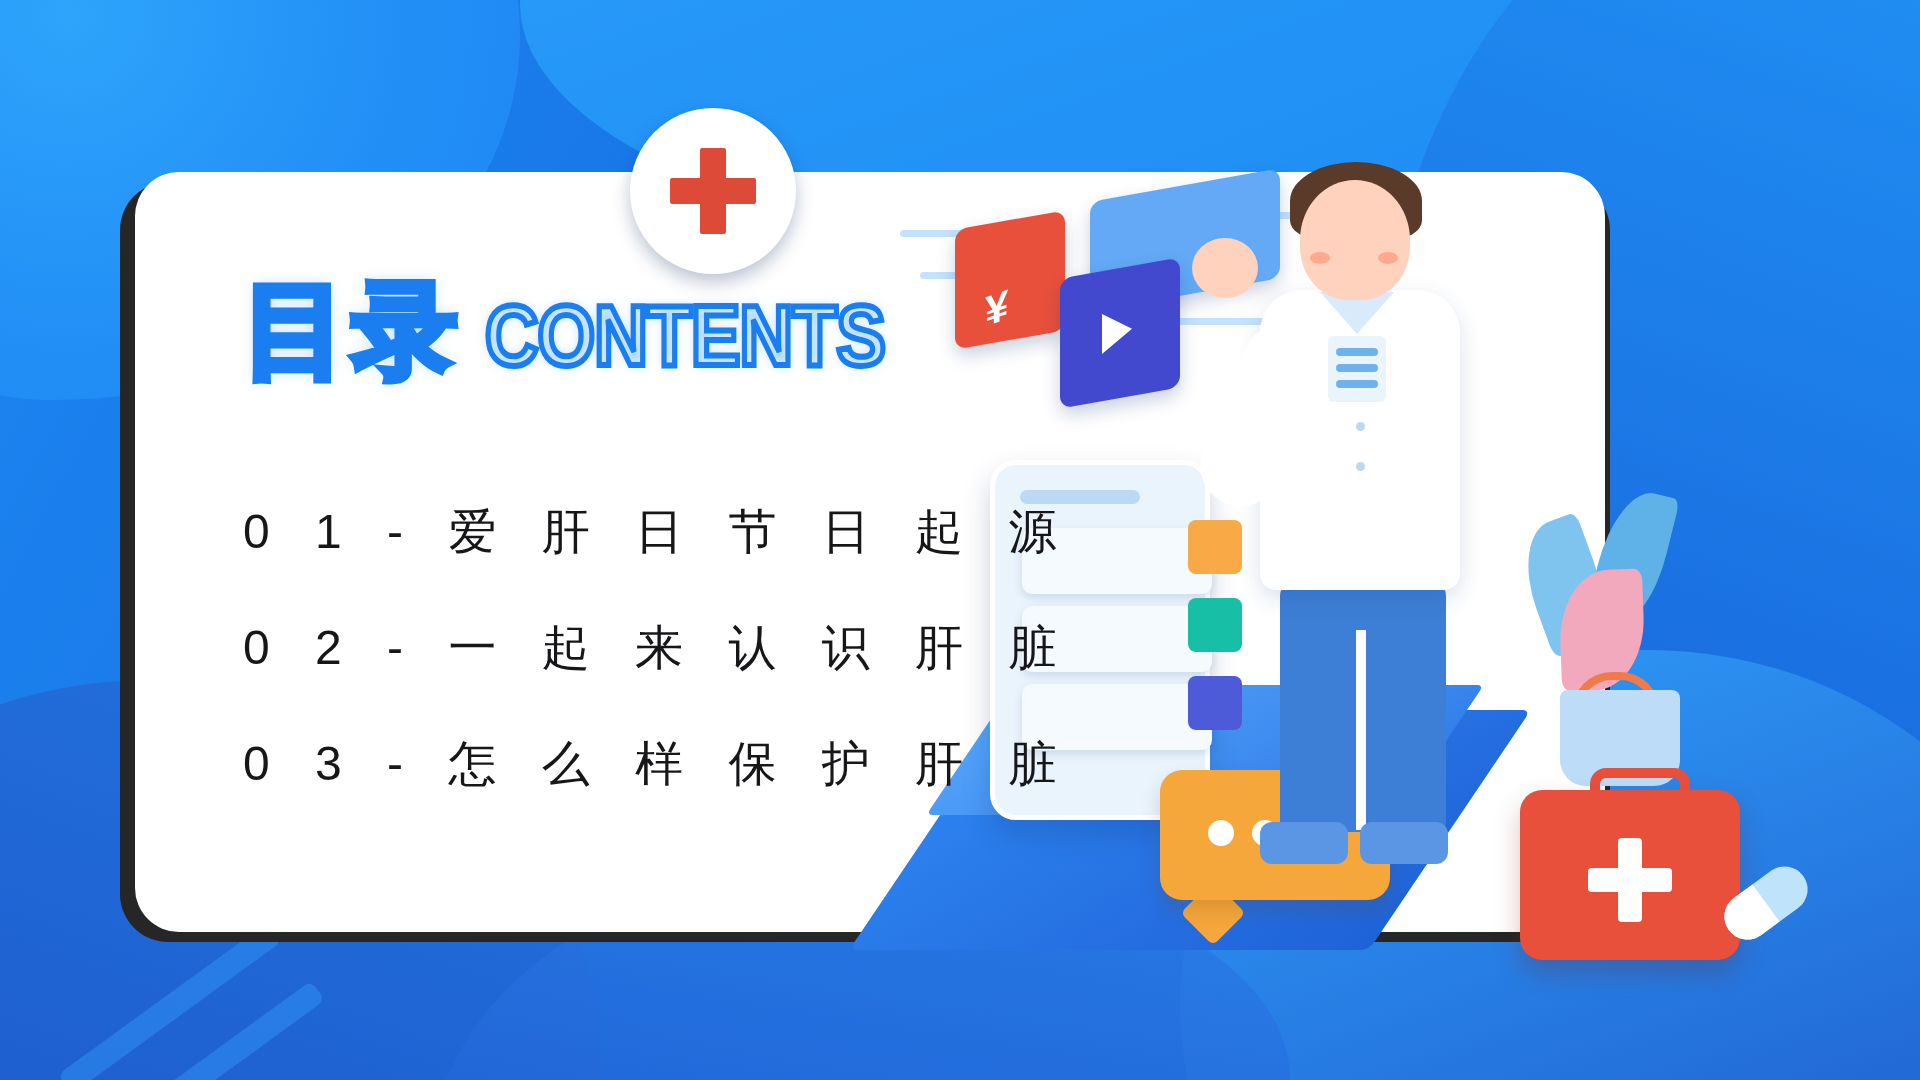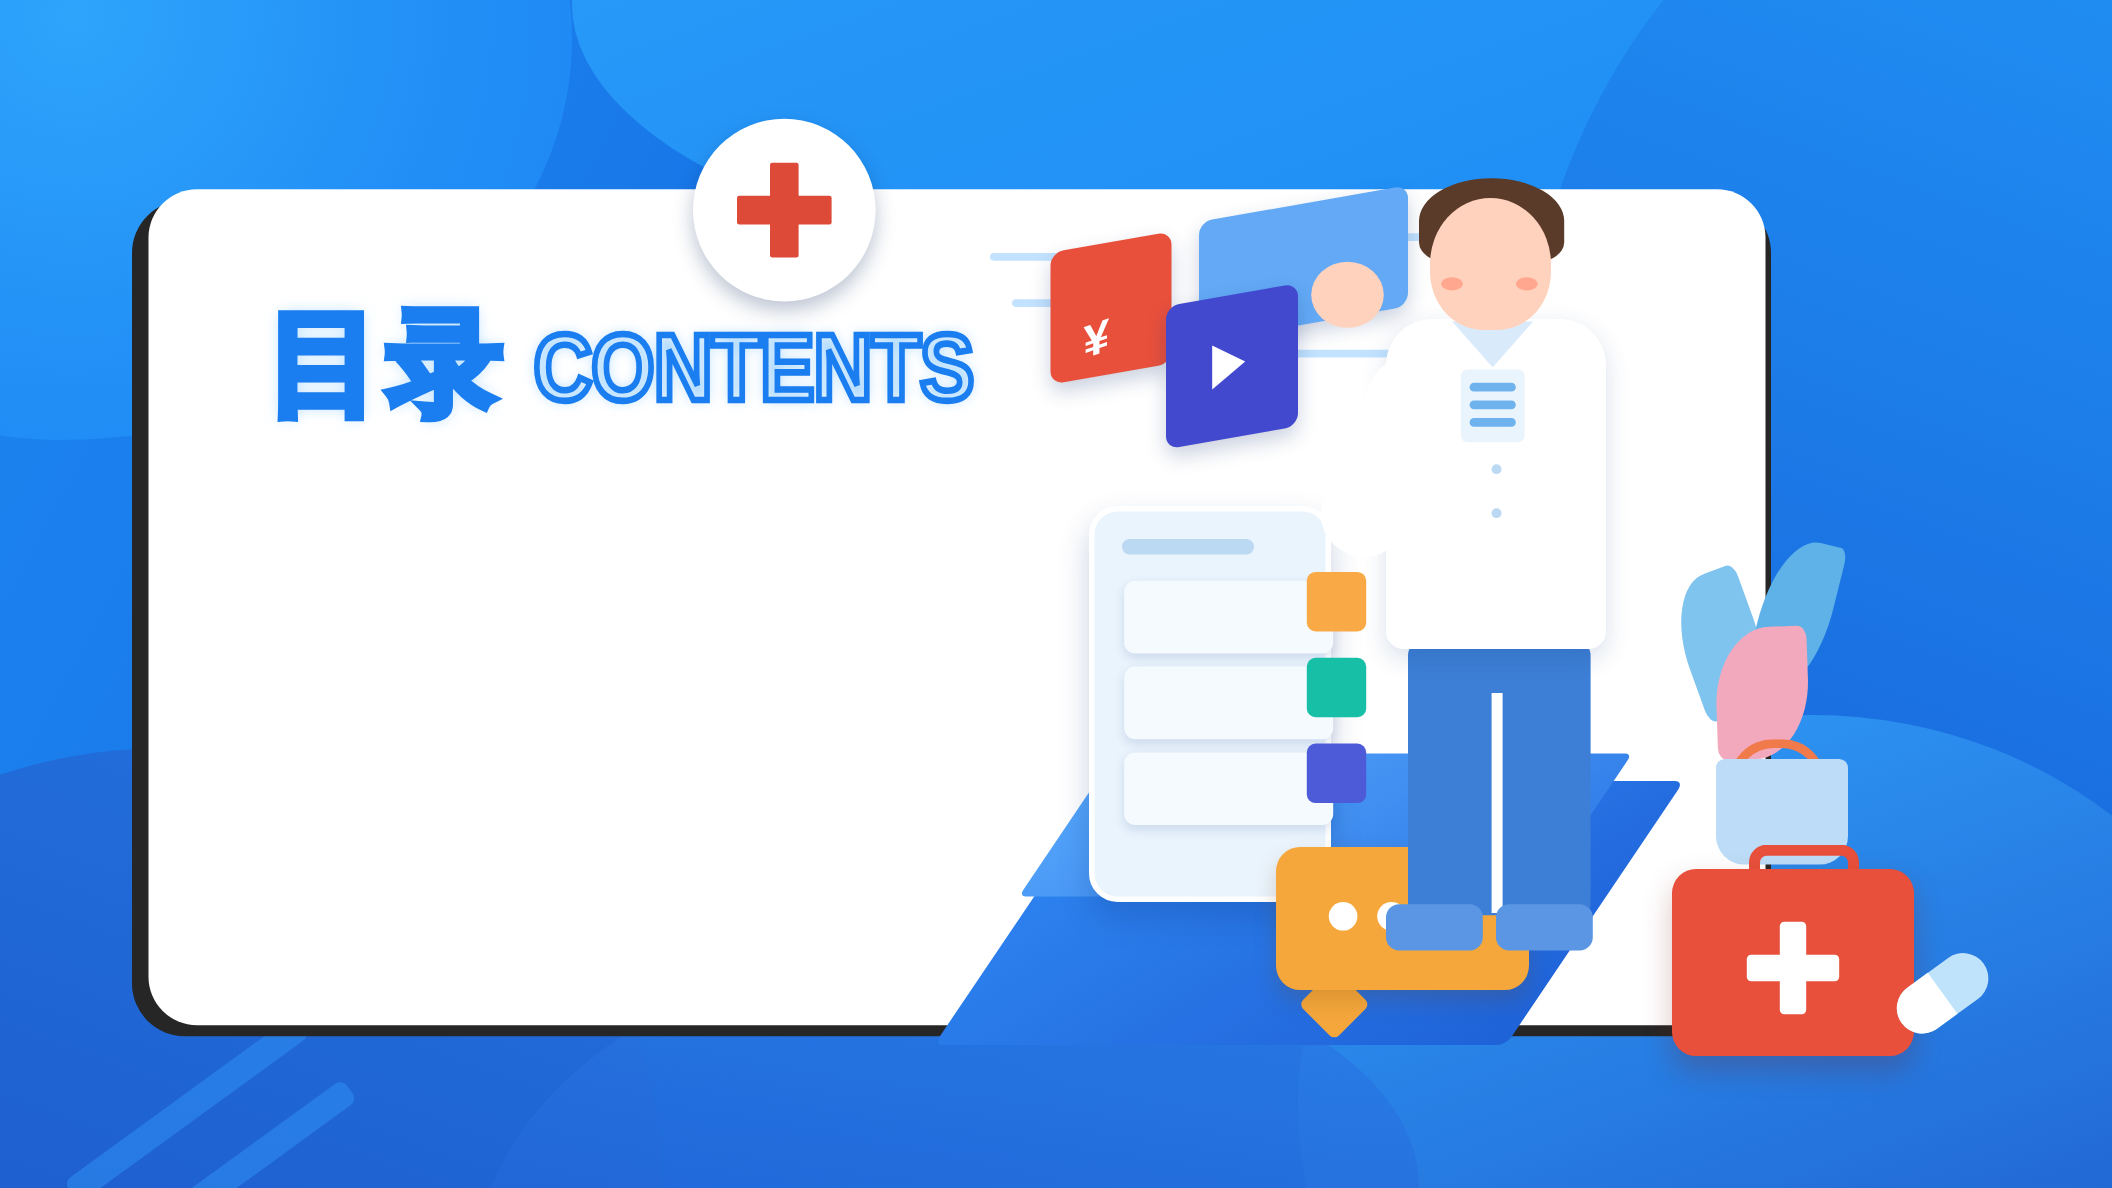--- a/index.html
+++ b/index.html
@@ -176,20 +176,25 @@
 
   <div class="badge">
     <div class="cross"></div>
   </div>
 
   <div class="title-row">
     <div class="title-cn">目录</div>
     <div class="title-en">CONTENTS</div>
   </div>
 
+  <div class="list">
+    <div class="list-item">0 1 - 爱 肝 日 节 日 起 源</div>
+    <div class="list-item">0 2 - 一 起 来 认 识 肝 脏</div>
+    <div class="list-item">0 3 - 怎 么 样 保 护 肝 脏</div>
+  </div>
 
   <div class="illus">
     <div class="ill plat"></div>
     <div class="ill plat-top"></div>
 
     <div class="ill speed-line sl1"></div>
     <div class="ill speed-line sl2"></div>
     <div class="ill speed-line sl3"></div>
     <div class="ill speed-line sl4"></div>
 

